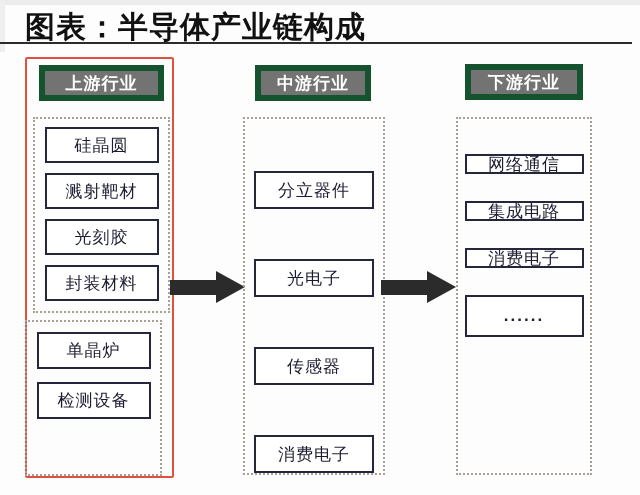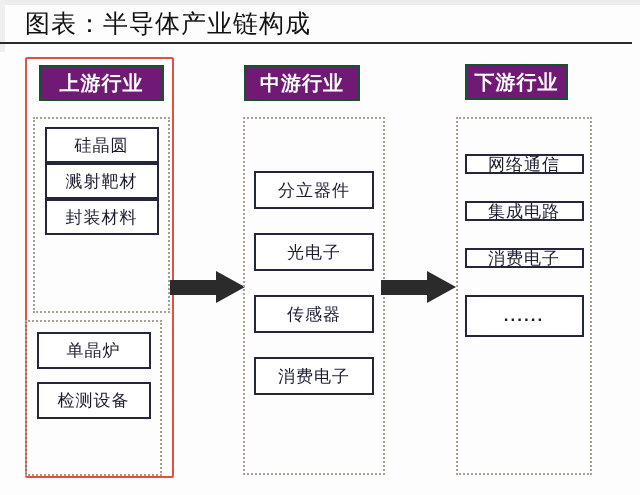--- a/index.html
+++ b/index.html
@@ -4,46 +4,46 @@
 <style>
   html,body{margin:0;padding:0;background:#ffffff;}
   .canvas{
     position:relative;width:640px;height:495px;background:#fdfdfd;overflow:hidden;
     font-family:"Liberation Sans", sans-serif;
   }
   .edge-top{position:absolute;left:0;top:0;width:640px;height:5px;background:#ececec;}
   .edge-left{position:absolute;left:0;top:0;width:5px;height:52px;background:#efefef;}
   .title{
     position:absolute;left:25px;top:7px;
-    font-family:"Liberation Serif", serif;font-weight:normal;font-size:25px;
+    font-family:"Liberation Serif", serif;font-weight:bold;font-size:30px;
     letter-spacing:1px;color:#111111;white-space:nowrap;
   }
   .title-rule{position:absolute;left:0;top:42px;width:632px;height:2px;background:#2b2b2b;}
 
   .highlight-box{
     position:absolute;left:25px;top:57px;width:149px;height:421px;
     border:2px solid #e0523f;border-radius:2px;box-sizing:border-box;background:transparent;
   }
   .hdr{
     position:absolute;height:36px;box-sizing:border-box;
-    background:#701a75;border:2px solid #14532d;
+    background:#737373;border:6px solid #14532d;
     display:flex;align-items:center;justify-content:center;
-    color:#ffffff;font-size:20px;font-weight:bold;letter-spacing:1px;
+    color:#ffffff;font-size:17px;font-weight:bold;letter-spacing:1px;
   }
   .hdr-up{left:39px;top:65px;width:125px;}
-  .hdr-mid{left:244px;top:65px;width:116px;}
-  .hdr-down{left:465px;top:64px;width:103px;}
+  .hdr-mid{left:255px;top:65px;width:116px;}
+  .hdr-down{left:465px;top:64px;width:118px;}
 
   .dash{
     position:absolute;box-sizing:border-box;border:2px dotted #a7a093;
     display:flex;flex-direction:column;align-items:center;
   }
-  .dash-up1{left:33px;top:117px;width:137px;height:196px;padding-top:8px;}
+  .dash-up1{left:33px;top:117px;width:137px;height:196px;padding-top:8px;gap:10px;}
   .dash-up2{left:25px;top:320px;width:137px;height:156px;padding-top:10px;gap:13px;}
-  .dash-mid{left:243px;top:117px;width:142px;height:358px;padding-top:52px;gap:24px;}
+  .dash-mid{left:243px;top:117px;width:142px;height:358px;padding-top:52px;gap:24px;justify-content:space-between;}
   .dash-down{left:456px;top:117px;width:136px;height:358px;padding-top:35px;gap:27px;}
 
   .item{
     box-sizing:border-box;background:#ffffff;border:2px solid #25253c;
     display:flex;align-items:center;justify-content:center;
     font-size:17px;color:#1c1c30;letter-spacing:1px;white-space:nowrap;
   }
   .up-item{width:114px;height:36px;}
   .up-item2{width:114px;height:37px;}
   .mid-item{width:120px;height:38px;}
@@ -69,20 +69,21 @@
 
   <div class="title">图表：半导体产业链构成</div>
   <div class="title-rule"></div>
 
   <div class="highlight-box"></div>
   <div class="hdr hdr-up">上游行业</div>
 
   <div class="dash dash-up1">
     <div class="item up-item">硅晶圆</div>
     <div class="item up-item">溅射靶材</div>
+    <div class="item up-item">光刻胶</div>
     <div class="item up-item">封装材料</div>
   </div>
 
   <div class="dash dash-up2">
     <div class="item up-item2">单晶炉</div>
     <div class="item up-item2">检测设备</div>
   </div>
 
   <div class="arrow arrow-1">
     <div class="bar"></div>

